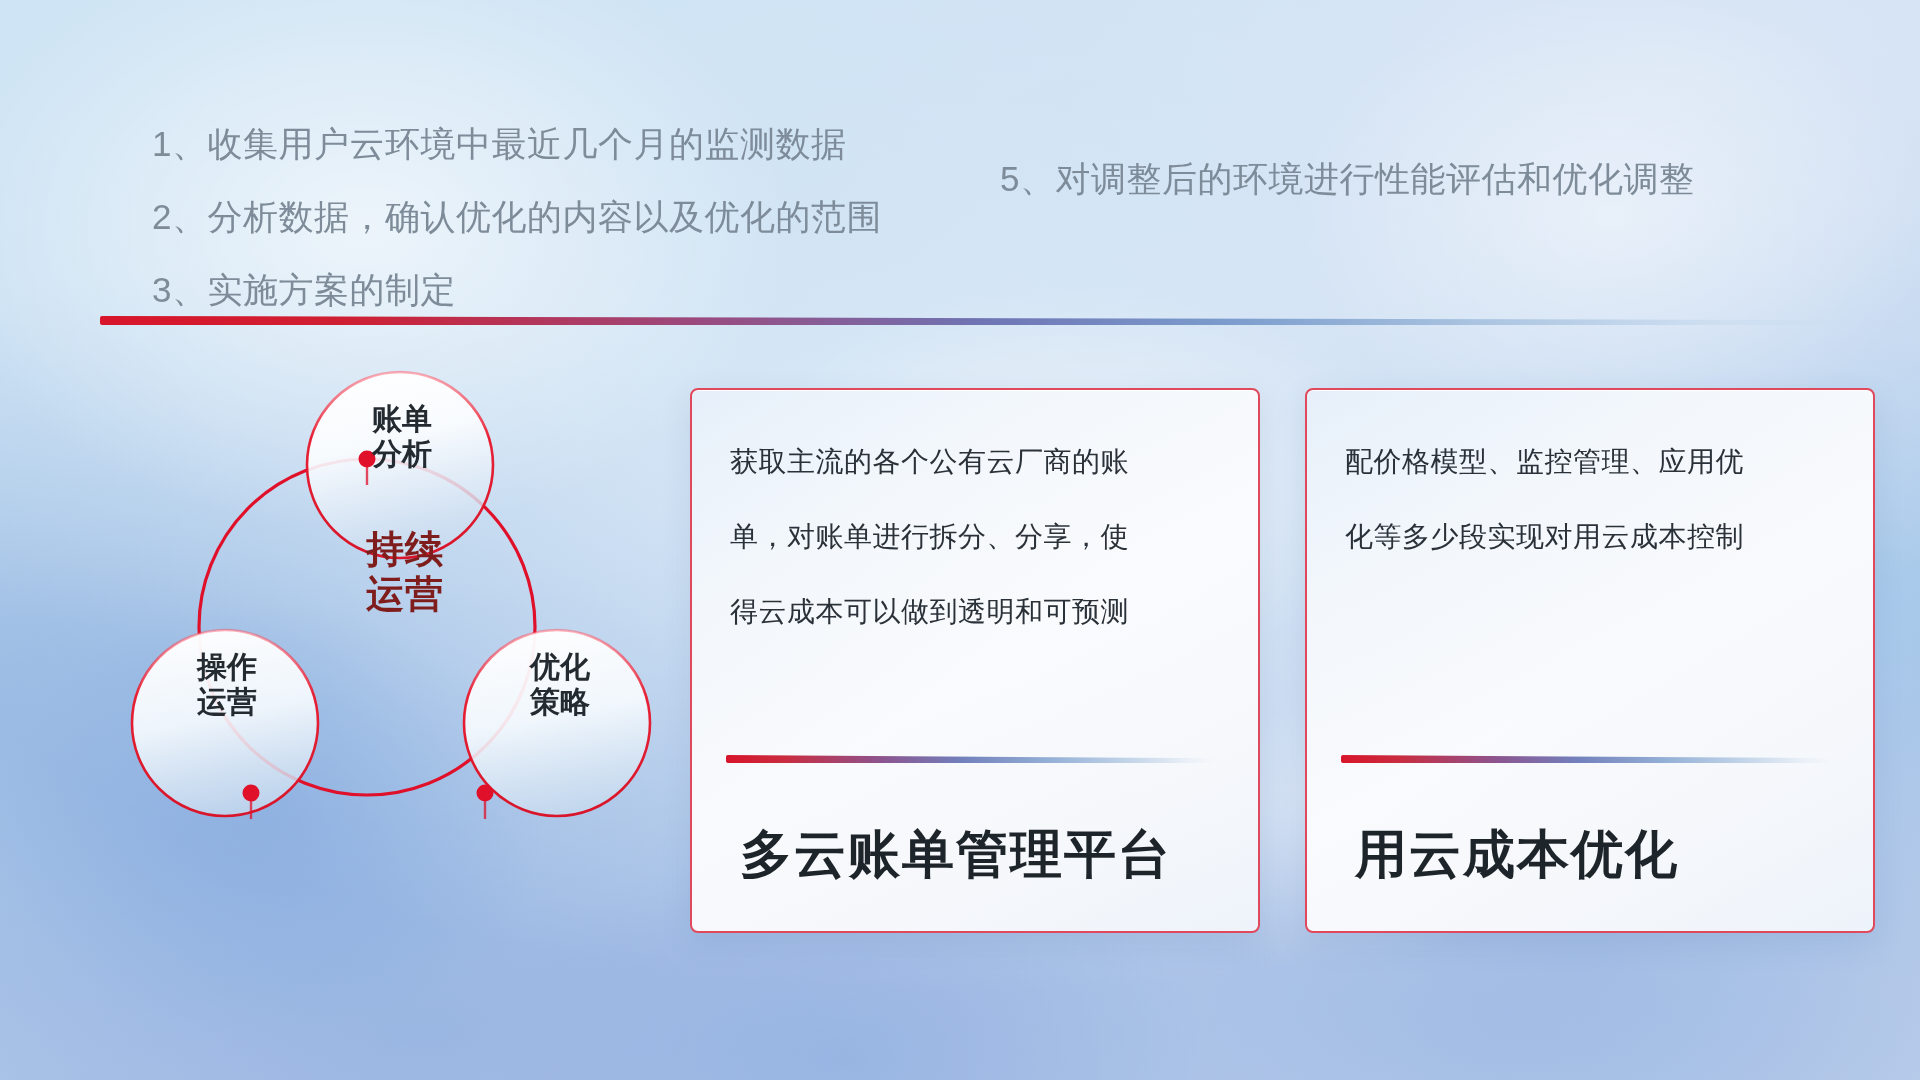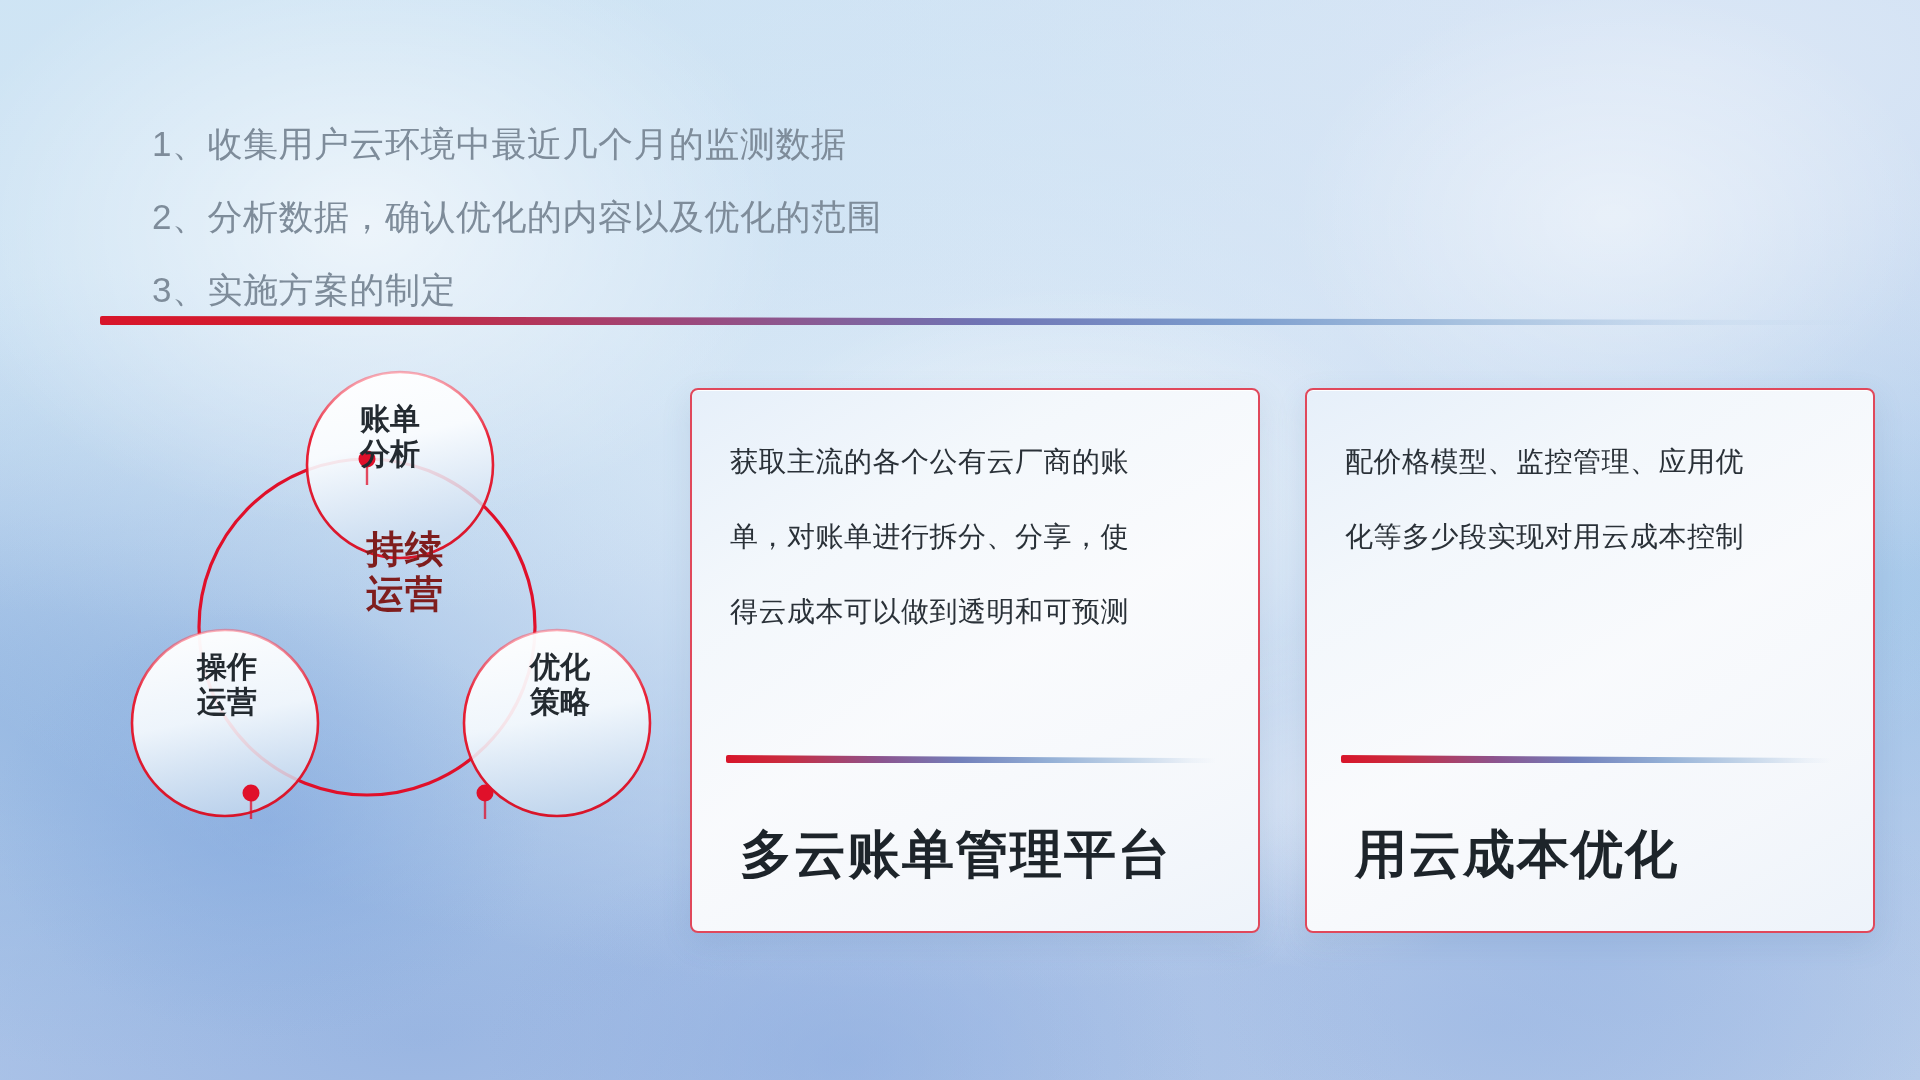--- a/index.html
+++ b/index.html
@@ -78,21 +78,21 @@
   }
 
   
   #venn { position:absolute; left:95px; top:355px; width:560px; height:580px; }
   #venn svg { position:absolute; inset:0; }
   .venn-label {
     position:absolute; text-align:center; line-height:1.18;
     font-weight:bold; color:#232a30;
   }
   .venn-label span { display:block; }
-  #venn-label-billing  { left:220px; top:46px;  width:150px; font-size:30px; }
+  #venn-label-billing  { left:232px; top:46px;  width:150px; font-size:30px; }
   #venn-label-ops      { left:57px;  top:294px; width:150px; font-size:30px; }
   #venn-label-strategy { left:390px; top:294px; width:150px; font-size:30px; }
   #venn-label-center   { left:235px; top:172px; width:150px; font-size:38px;
                          color:#7f1d1d; letter-spacing:1px; }
 
   
   .card {
     position:absolute; top:388px; width:570px; height:545px;
     border:2px solid #e0485b; border-radius:8px;
     background:linear-gradient(150deg,
@@ -140,20 +140,21 @@
   <div class="bg-glow-7"></div>
 </div>
 
 <div class="bullets" id="bullets-left">
   <div class="line">1、收集用户云环境中最近几个月的监测数据</div>
   <div class="line">2、分析数据，确认优化的内容以及优化的范围</div>
   <div class="line">3、实施方案的制定</div>
 </div>
 
 <div class="bullets" id="bullets-right">
+  <div class="line">5、对调整后的环境进行性能评估和优化调整</div>
 </div>
 
 <div id="divider">
   <div class="bar"></div>
 </div>
 
 <div id="venn">
   <svg width="560" height="580" viewBox="0 0 560 580">
     <defs>
       <linearGradient id="bubbleGrad" x1="0" y1="0" x2="0.25" y2="1">

